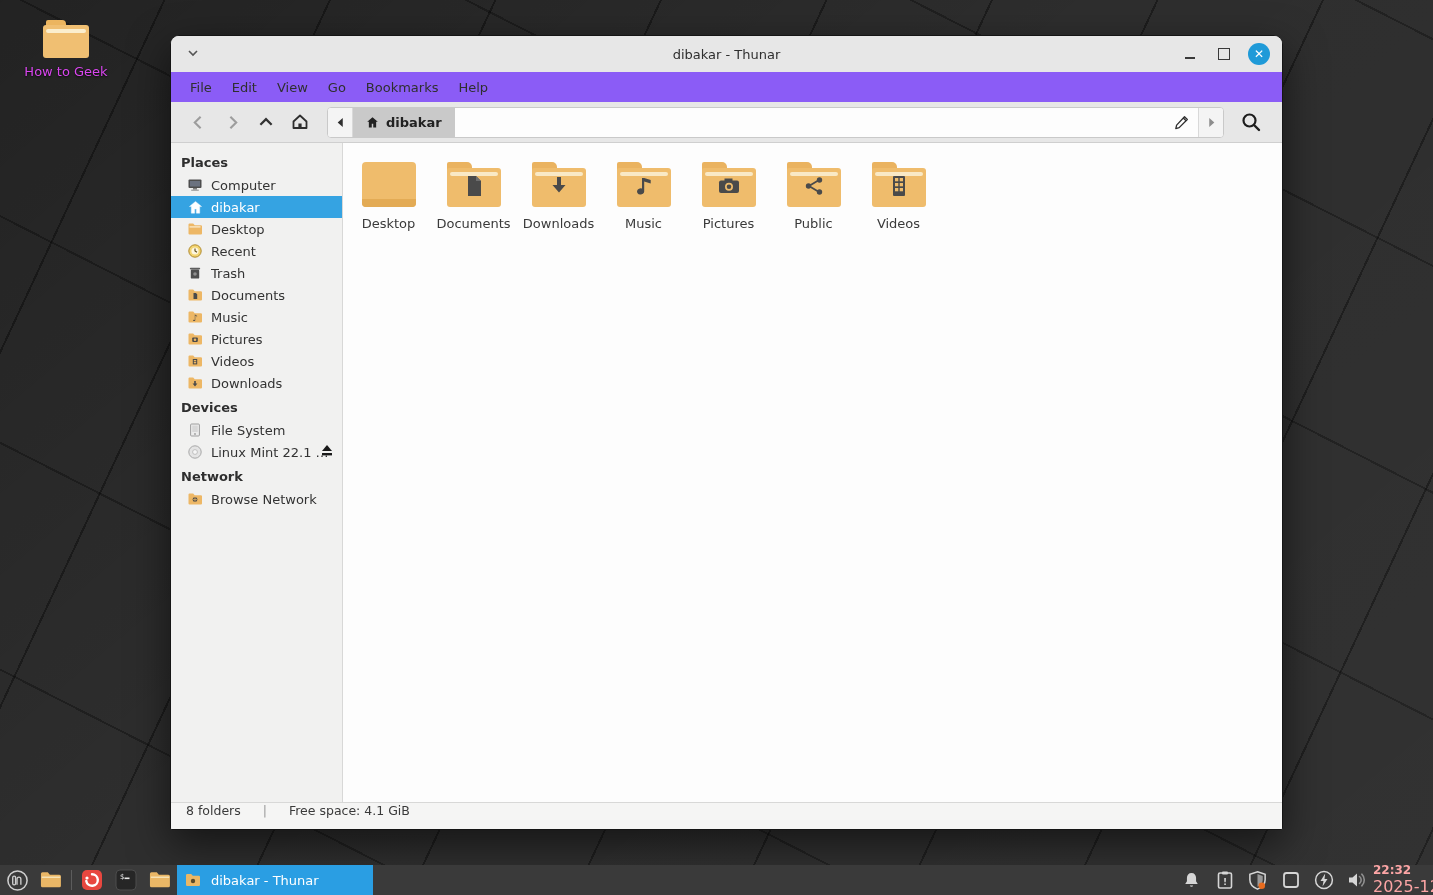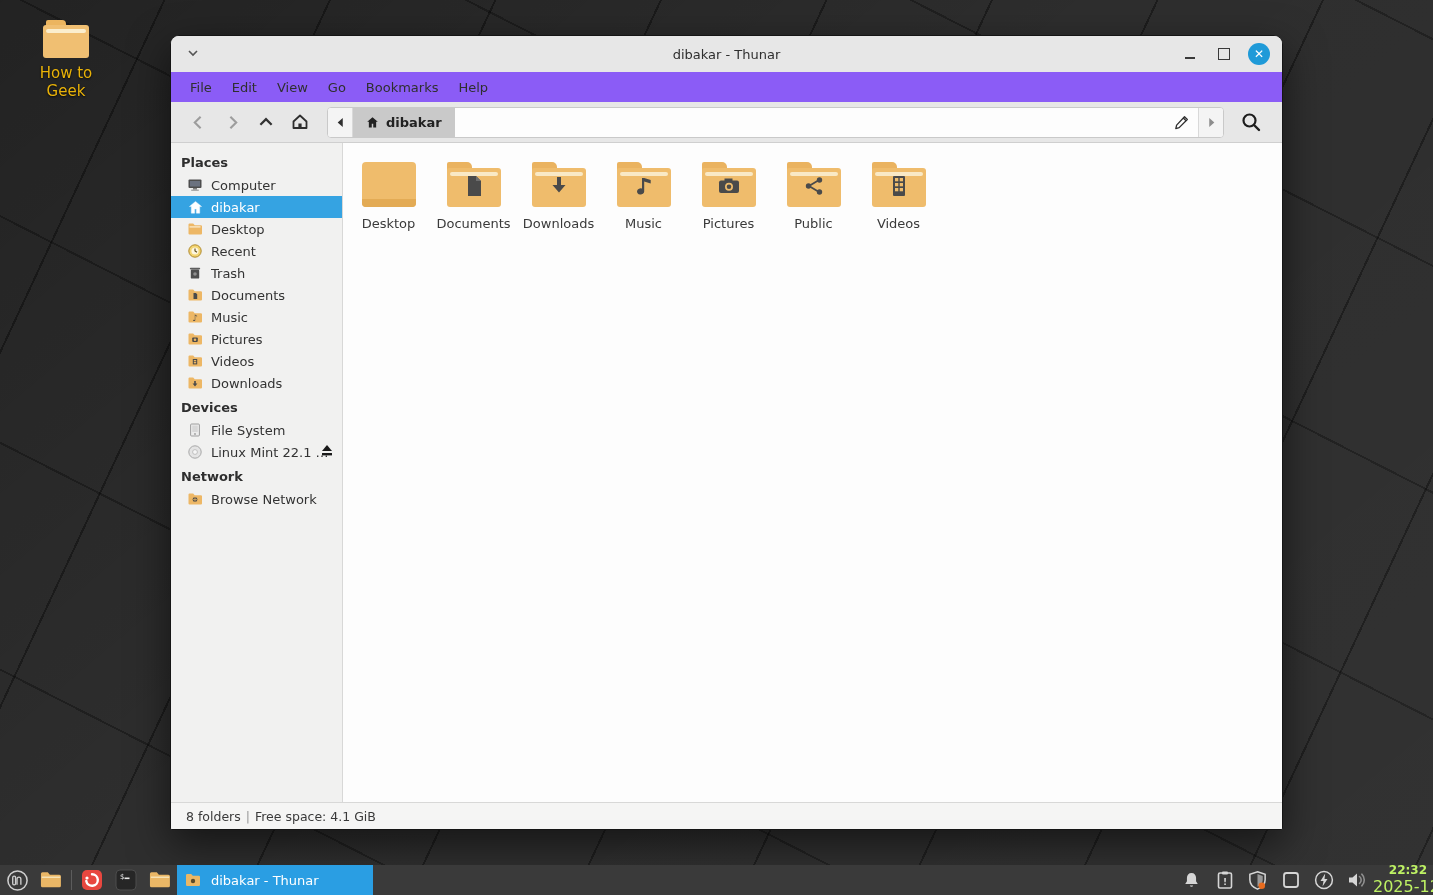--- a/index.html
+++ b/index.html
@@ -12,21 +12,21 @@
       repeating-linear-gradient(115deg, transparent 0 148px, rgba(0,0,0,.38) 148px 150px),
       repeating-linear-gradient(27deg, transparent 0 200px, rgba(0,0,0,.30) 200px 202px);
   }
 
   
   .desk-icon { position:absolute; left:18px; top:20px; width:96px; text-align:center; cursor:default; }
   .desk-icon .dfold { position:relative; width:46px; height:38px; margin:0 auto; }
   .desk-icon .dtab  { position:absolute; top:0; left:3px; width:20px; height:8px; background:#ecb55f; border-radius:2px 4px 0 0; }
   .desk-icon .dbody { position:absolute; top:5px; left:0; right:0; bottom:0; background:#f0bf72; border-radius:3px; }
   .desk-icon .dhl   { position:absolute; top:9px; left:3px; right:3px; height:4px; background:#fbeecd; border-radius:2px; }
-  .desk-icon .dlabel { margin-top:6px; color:#eab308; font-size:15px; text-shadow:0 1px 2px rgba(0,0,0,.8); }
+  .desk-icon .dlabel { margin-top:6px; color:#d946ef; font-size:13px; text-shadow:0 1px 2px rgba(0,0,0,.8); }
 
   
   .win { position:absolute; left:170px; top:35px; width:1113px; height:795px;
          background:#fff; border:1px solid #151515; border-radius:9px 9px 2px 2px;
          box-shadow:0 14px 40px rgba(0,0,0,.55); display:flex; flex-direction:column; overflow:hidden; }
   .titlebar { height:36px; background:#e7e7e7; display:flex; align-items:center; position:relative; flex:0 0 auto; }
   .tb-chevron { margin-left:15px; color:#555; width:18px; }
   .tb-title { position:absolute; left:0; right:0; text-align:center; font-size:13px; color:#2f2f2f; pointer-events:none; }
   .tb-controls { margin-left:auto; display:flex; align-items:center; gap:14px; padding-right:12px; z-index:2; }
   .wbtn { width:20px; height:20px; display:flex; align-items:center; justify-content:center; color:#333; font-size:13px; cursor:pointer; }
@@ -60,31 +60,31 @@
   .fcell { width:85px; display:flex; flex-direction:column; align-items:center; cursor:pointer; }
   .folder { position:relative; width:54px; height:45px; }
   .folder .tab  { position:absolute; top:0; left:0; width:25px; height:10px; background:#eab360; border-radius:2px 5px 0 0; }
   .folder .body { position:absolute; top:6px; left:0; right:0; bottom:0; background:#efbc6c; border-radius:2px 3px 3px 3px; }
   .folder .hl   { position:absolute; top:10px; left:3px; right:3px; height:4px; background:#f9e9c6; border-radius:2px; z-index:1; }
   .folder.plain .body { top:0; border-radius:4px; }
   .folder.plain .band { position:absolute; bottom:0; left:0; right:0; height:8px; background:#e3ab55; border-radius:0 0 4px 4px; }
   .folder .emblem { position:absolute; left:50%; top:57%; transform:translate(-50%,-50%); z-index:2; }
   .flabel { margin-top:9px; font-size:13px; color:#3a3a3a; }
 
-  .statusbar { height:27px; background:#f5f5f4; border-top:1px solid #d8d8d7; display:flex; align-items:center; gap:5px; padding-left:15px; font-size:12.5px; color:#3a3a3a; flex:0 0 auto; }
+  .statusbar { height:27px; background:#f5f5f4; border-top:1px solid #d8d8d7; display:flex; align-items:flex-start; gap:22px; padding-left:15px; font-size:12.5px; color:#3a3a3a; flex:0 0 auto; }
   .statusbar .sep { color:#9a9a9a; }
 
   
   .taskbar { position:absolute; left:0; bottom:0; width:1433px; height:30px; background:#3a3a3a; display:flex; align-items:center; z-index:10; }
   .tbtn { width:34px; height:30px; display:flex; align-items:center; justify-content:center; cursor:pointer; }
   .tsep { width:1px; height:20px; background:#5c5c5c; margin:0 3px; }
   .task { width:196px; height:30px; background:#2a9ee3; display:flex; align-items:center; gap:10px; padding-left:8px; color:#fff; font-size:13px; cursor:pointer; }
   .tray { margin-left:auto; display:flex; align-items:center; }
   .trayic { width:33px; height:30px; display:flex; align-items:center; justify-content:center; cursor:pointer; }
-  .clock { width:60px; text-align:right; padding-right:6px; color:#bef264; line-height:1.15; cursor:default; }
+  .clock { width:60px; padding-right:6px; color:#fca5a5; line-height:1.15; cursor:default; }
   .clock .t { font-size:12px; font-weight:bold; }
   .clock .d { font-size:16px; white-space:nowrap; }
 </style>
 </head>
 <body>
 
 <div class="desk-icon">
   <div class="dfold">
     <div class="dtab"></div>
       <div class="dbody"></div>

